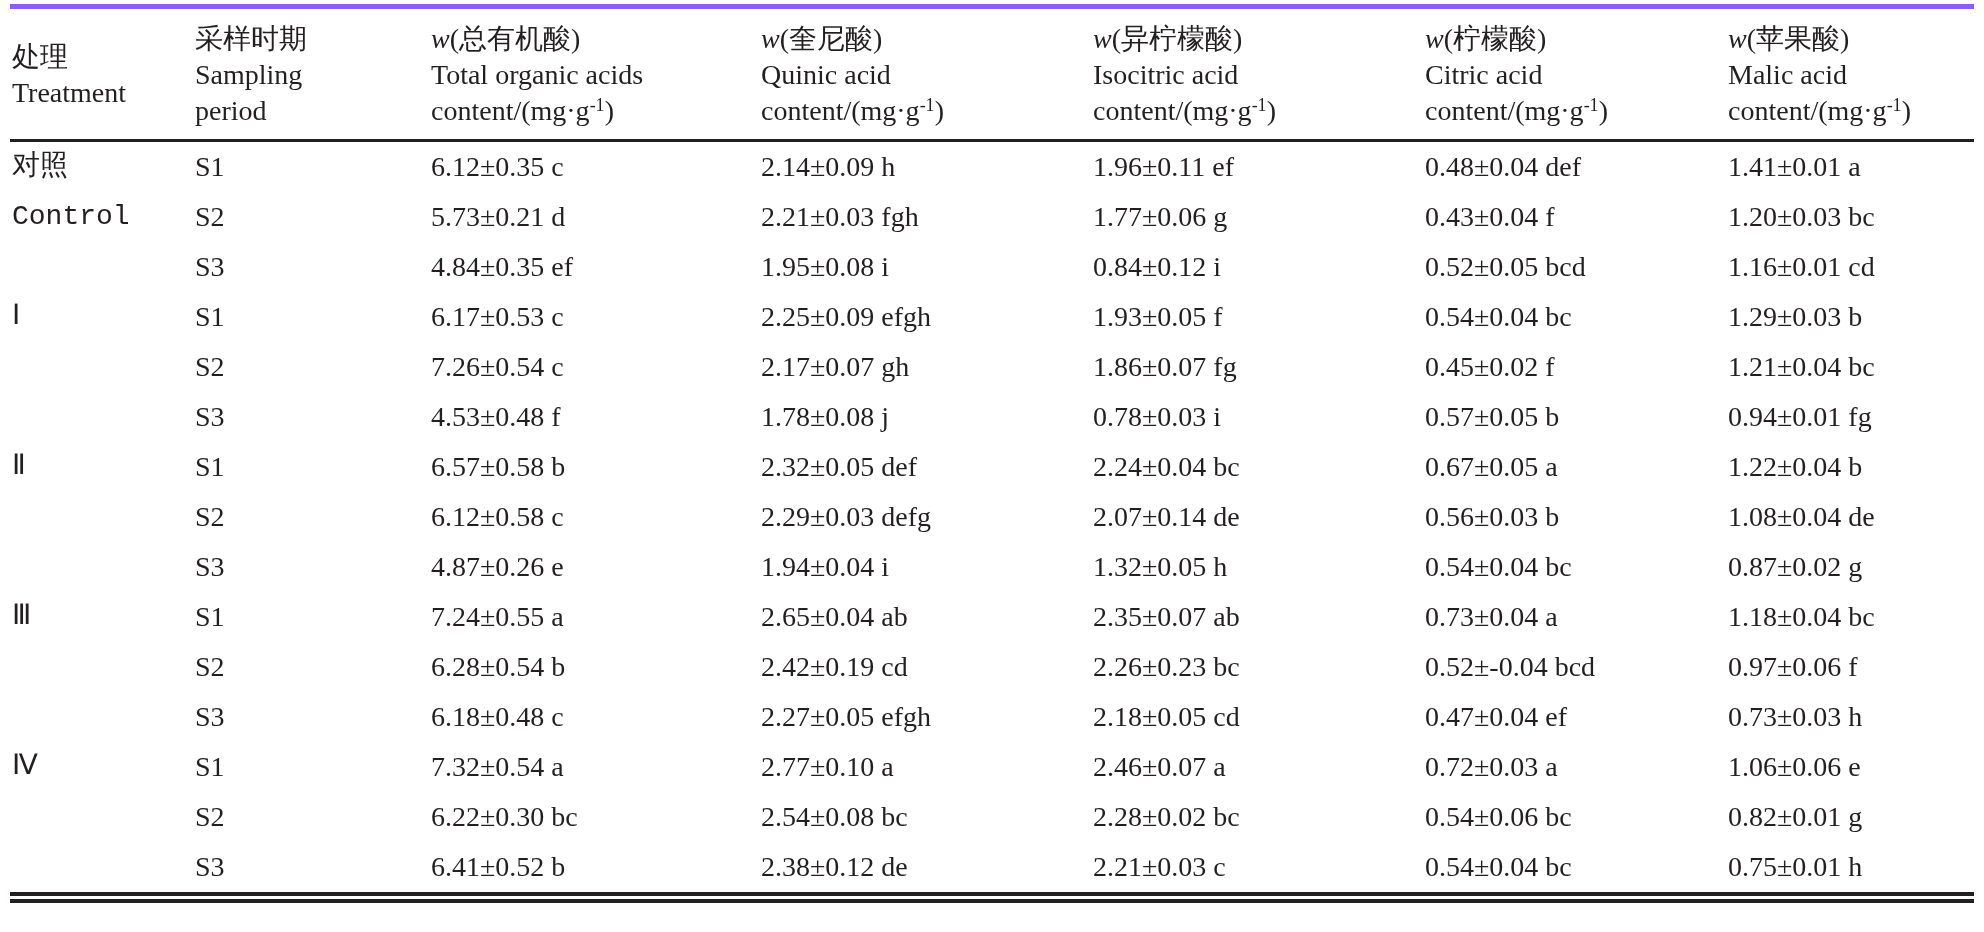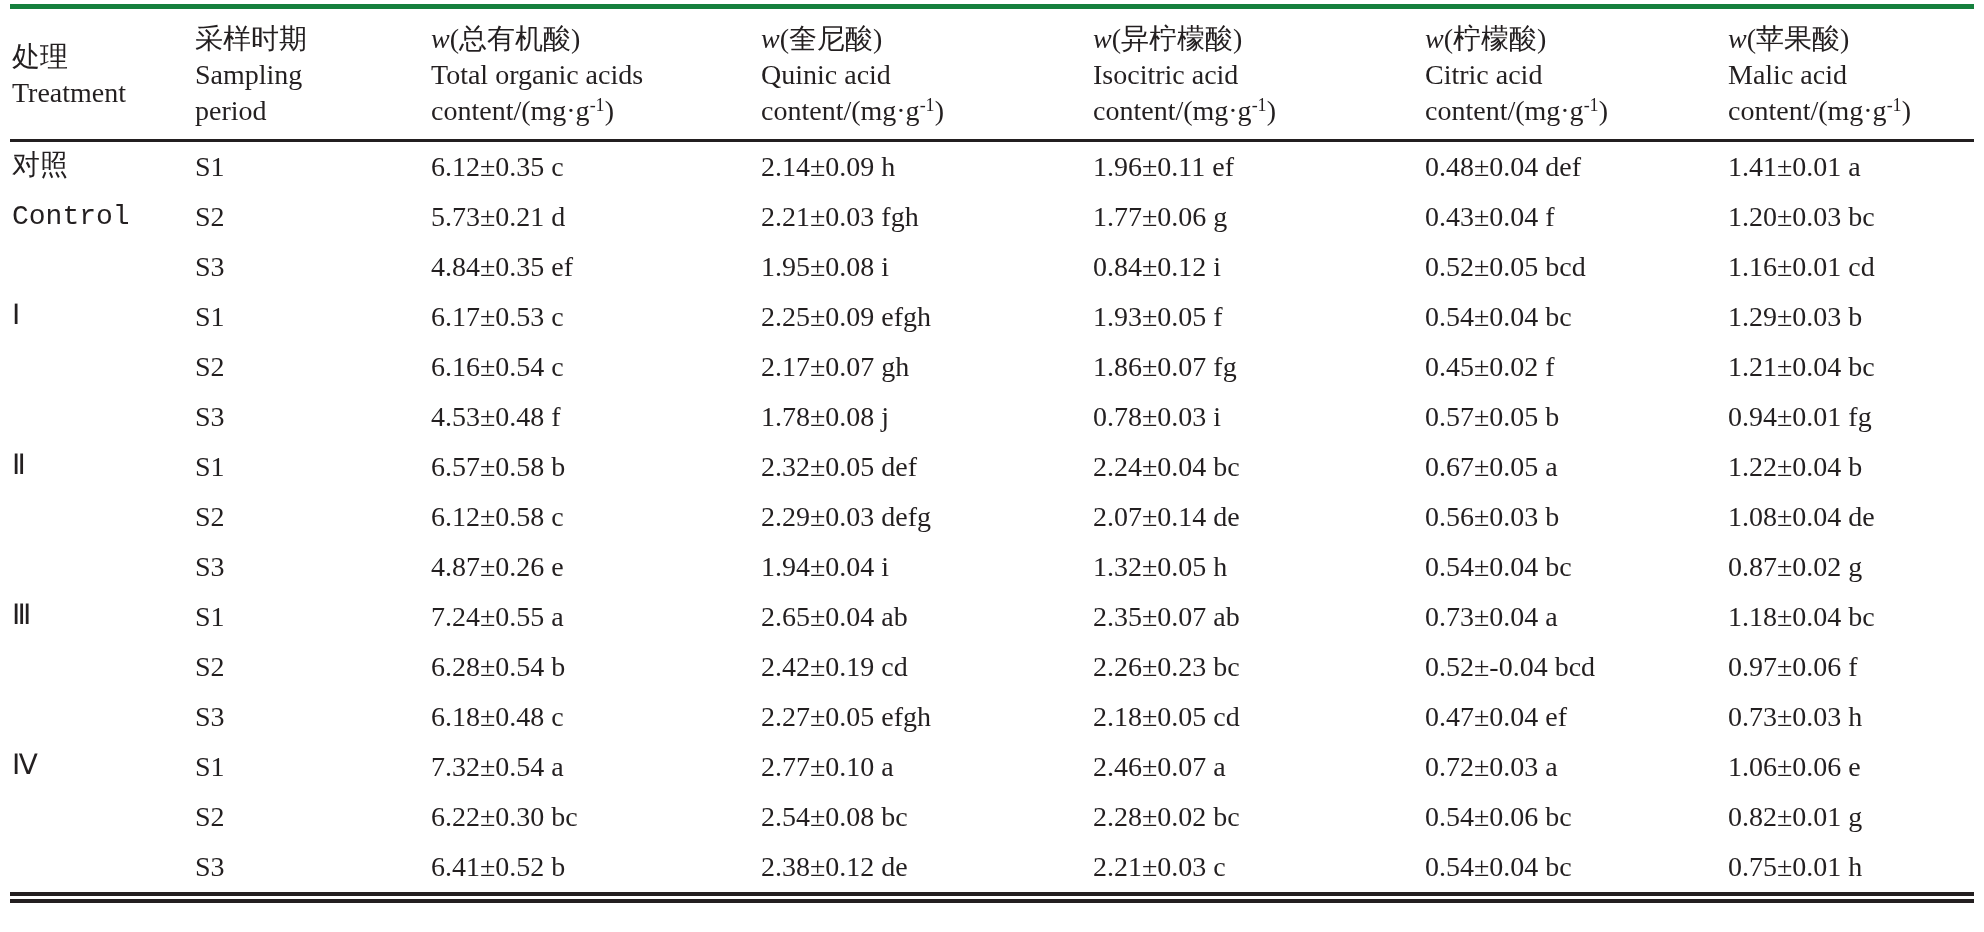--- a/index.html
+++ b/index.html
@@ -9,21 +9,21 @@
   }
   body {
     width: 1984px;
     height: 932px;
     overflow: hidden;
     font-family: "Liberation Serif", "DejaVu Serif", serif;
     color: #231f20;
   }
   .tblwrap {
     margin: 4px 10px 16px 10px;
-    border-top: 5px solid #15803d;
+    border-top: 5px solid #8b5cf6;
     border-bottom: 11px double #231f20;
   }
   table {
     width: 1964px;
     border-collapse: collapse;
     table-layout: fixed;
   }
   thead th {
     border-bottom: 3px solid #231f20;
     text-align: left;
@@ -144,21 +144,21 @@
           </td>
           <td class="period">S1</td>
           <td>6.17±0.53 c</td>
           <td>2.25±0.09 efgh</td>
           <td>1.93±0.05 f</td>
           <td>0.54±0.04 bc</td>
           <td>1.29±0.03 b</td>
         </tr>
         <tr>
           <td class="period">S2</td>
-          <td>6.16±0.54 c</td>
+          <td>7.26±0.54 c</td>
           <td>2.17±0.07 gh</td>
           <td>1.86±0.07 fg</td>
           <td>0.45±0.02 f</td>
           <td>1.21±0.04 bc</td>
         </tr>
         <tr>
           <td class="period">S3</td>
           <td>4.53±0.48 f</td>
           <td>1.78±0.08 j</td>
           <td>0.78±0.03 i</td>

